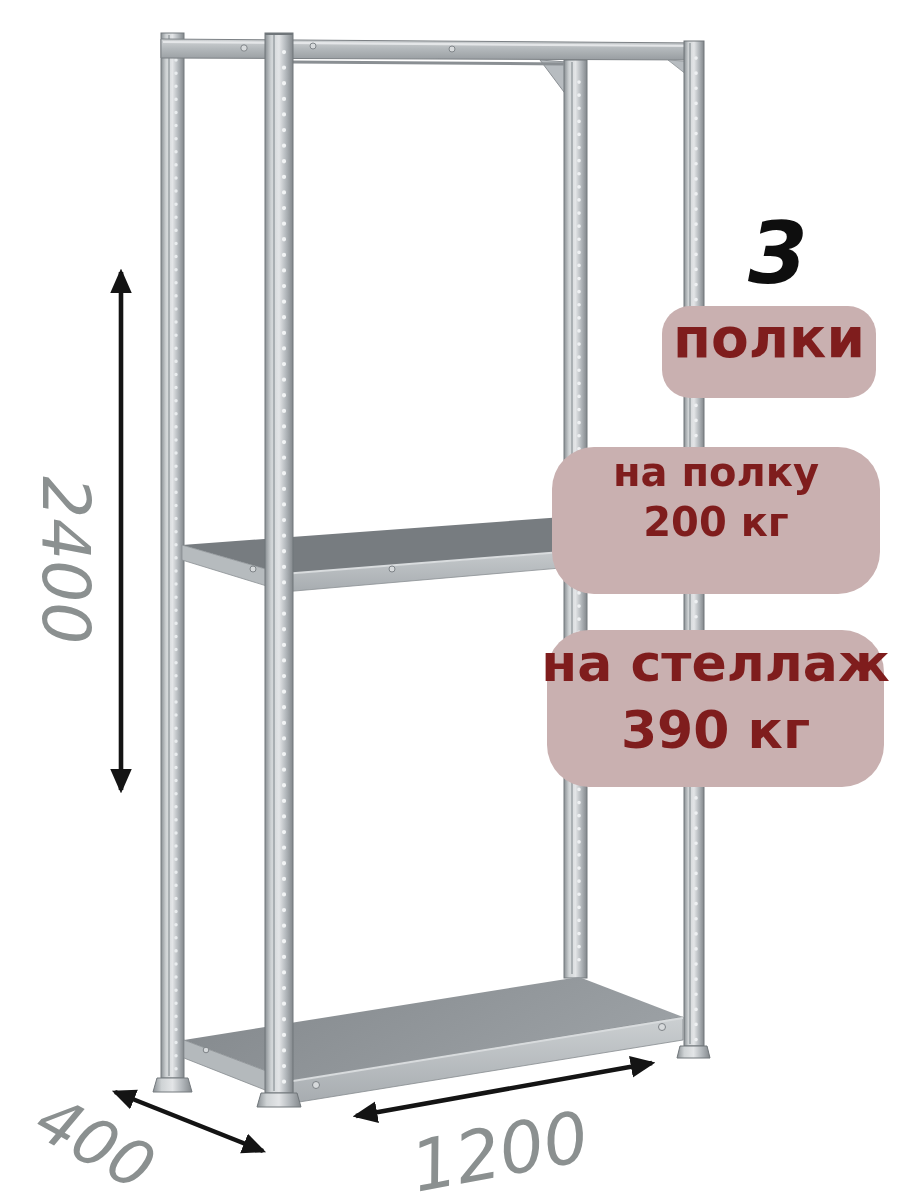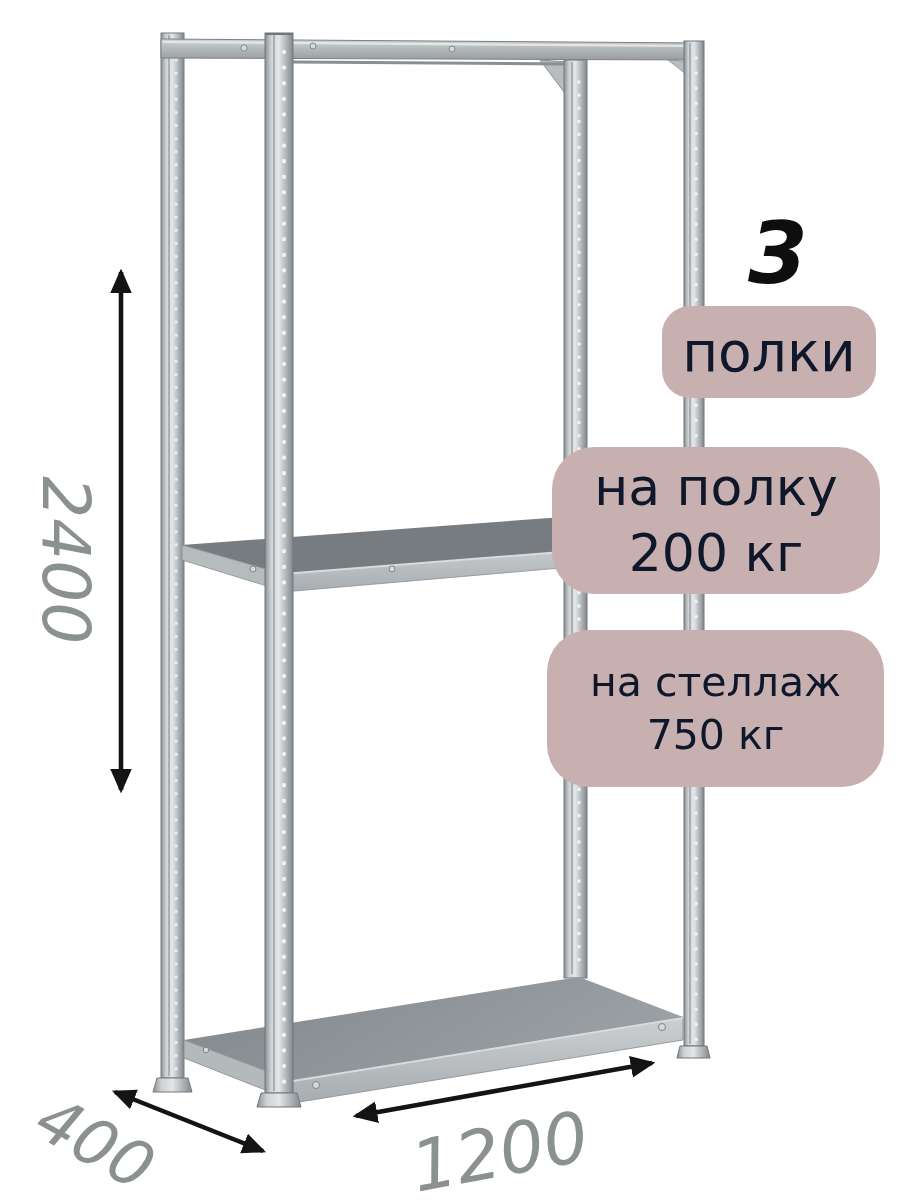--- a/index.html
+++ b/index.html
@@ -13,29 +13,29 @@
        color:#8b9090;text-align:center;white-space:nowrap;line-height:1.1;}
   .dim-height{left:-23px;top:524px;width:176px;font-size:66px;transform:rotate(90deg);}
   .dim-depth{left:26px;top:1108px;width:138px;font-size:64px;transform:rotate(29deg);}
   .dim-width{left:408px;top:1114px;width:184px;font-size:70px;transform:rotate(-10.5deg);}
 
   
   .count-number{position:absolute;left:727px;top:208px;width:102px;text-align:center;
        font-size:86px;font-weight:bold;font-style:italic;color:#0e0e0e;line-height:1.05;}
 
   
-  .badge{position:absolute;background:#c9b0b0;color:#0f172a;font-weight:normal;
-       display:flex;flex-direction:column;justify-content:center;align-items:center;
+  .badge{position:absolute;background:#c9b0b0;color:#7f1d1d;font-weight:bold;
+       display:flex;flex-direction:column;justify-content:flex-start;align-items:center;
        text-align:center;white-space:nowrap;}
   .badge-shelves{left:662px;top:306px;width:214px;height:92px;border-radius:28px;
        font-size:55px;}
   .badge-per-shelf{left:552px;top:447px;width:328px;height:147px;border-radius:42px;
-       font-size:52px;line-height:1.26;}
+       font-size:40px;line-height:1.26;}
   .badge-per-rack{left:547px;top:630px;width:337px;height:157px;border-radius:42px;
-       font-size:41px;line-height:1.28;}
+       font-size:52px;line-height:1.28;}
 </style>
 </head>
 <body>
 
 <div class="stage">
 
   <svg class="rack-svg" width="900" height="1200" viewBox="0 0 900 1200">
     <defs>
       <linearGradient id="postG" x1="0" y1="0" x2="1" y2="0">
         <stop offset="0" stop-color="#898f93"></stop>
@@ -135,16 +135,16 @@
     <span>полки</span>
   </div>
 
   <div class="badge badge-per-shelf">
     <div>на полку</div>
     <div>200 кг</div>
   </div>
 
   <div class="badge badge-per-rack">
     <div>на стеллаж</div>
-    <div>750 кг</div>
+    <div>390 кг</div>
   </div>
 
 </div>
 
 </body></html>

